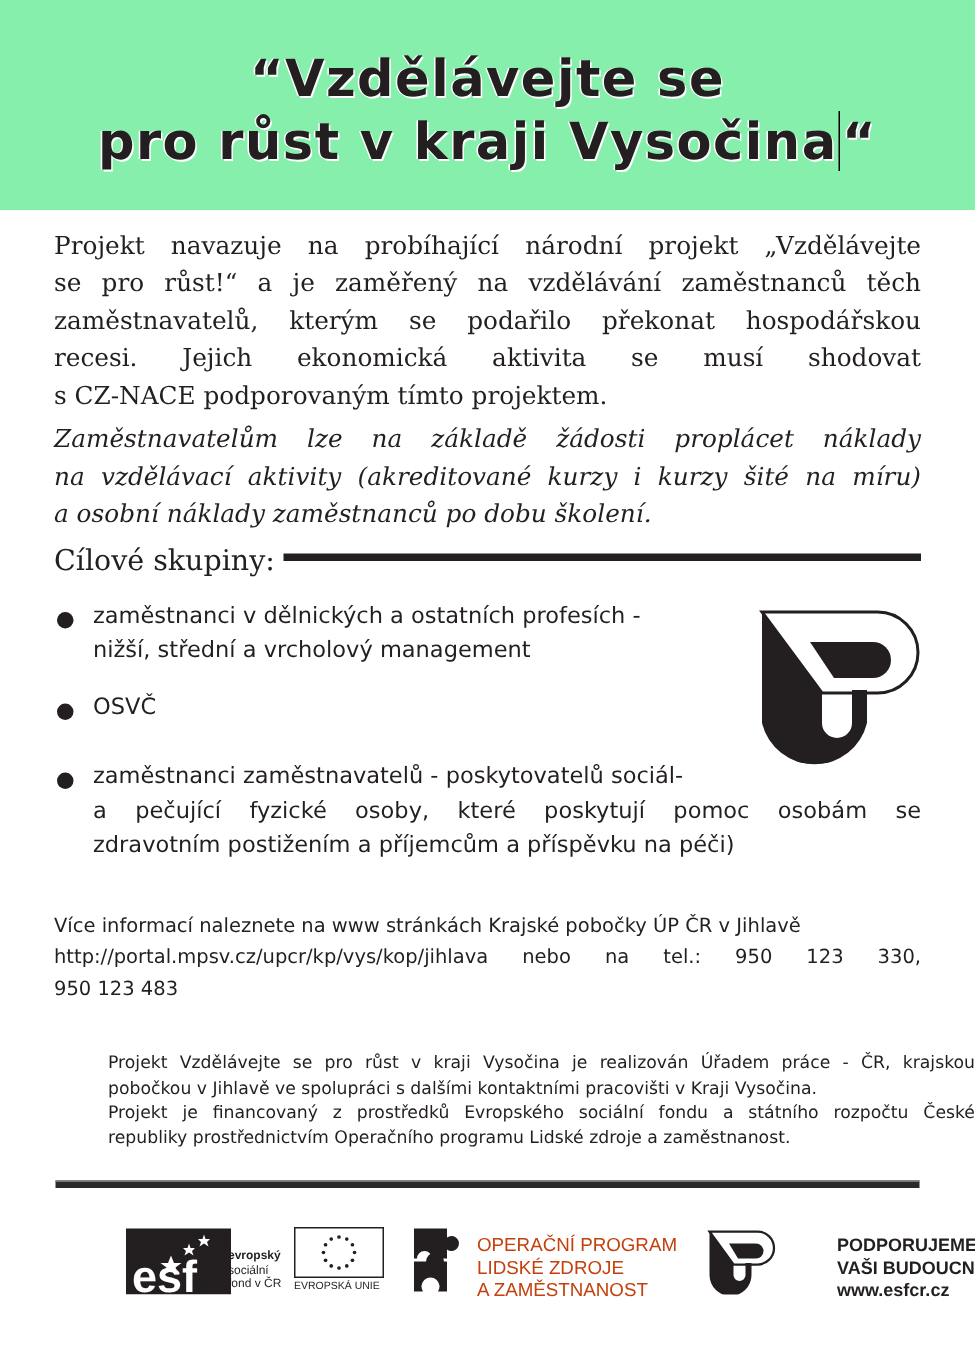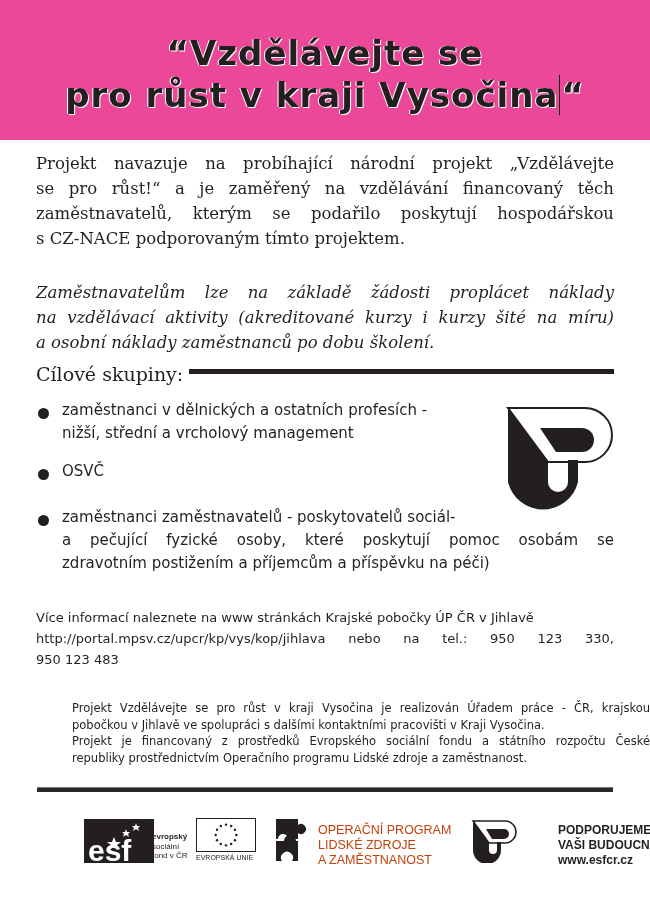--- a/index.html
+++ b/index.html
@@ -1,21 +1,21 @@
 <!DOCTYPE html>
 <html><head>
   <meta charset="utf-8">
   <style>
     * { margin: 0; padding: 0; box-sizing: border-box; }
     html, body { width: 650px; height: 913px; background: #ffffff; overflow: hidden; }
     body { position: relative; font-family: "DejaVu Serif", serif; color: #231f20; }
 
     .header {
       position: absolute; left: 0; top: 0; width: 650px; height: 140px;
-      background: #ec4899;
+      background: #86efac;
     }
     .title {
       position: absolute; left: 0; top: 32px; width: 650px;
       text-align: center;
       font-family: "DejaVu Sans", sans-serif;
       font-weight: bold;
       font-size: 34px;
       line-height: 42px;
       letter-spacing: 1px;
       color: #231f20;
@@ -126,22 +126,23 @@
 
 <div class="header">
   <h1 class="title">
     <span class="line">“Vzdělávejte se</span>
     <span class="line"><span>pro růst v kraji Vysočina</span><span class="caret"></span><span>“</span></span>
   </h1>
 </div>
 
 <p class="para" id="p1">
   <span class="ln">Projekt navazuje na probíhající národní projekt „Vzdělávejte</span>
-  <span class="ln">se pro růst!“ a je zaměřený na vzdělávání financovaný těch</span>
-  <span class="ln">zaměstnavatelů, kterým se podařilo poskytují hospodářskou</span>
+  <span class="ln">se pro růst!“ a je zaměřený na vzdělávání zaměstnanců těch</span>
+  <span class="ln">zaměstnavatelů, kterým se podařilo překonat hospodářskou</span>
+  <span class="ln">recesi. Jejich ekonomická aktivita se musí shodovat</span>
   <span class="ln last">s CZ-NACE podporovaným tímto projektem.</span>
 </p>
 
 <p class="para" id="p2">
   <span class="ln">Zaměstnavatelům lze na základě žádosti proplácet náklady</span>
   <span class="ln">na vzdělávací aktivity (akreditované kurzy i kurzy šité na míru)</span>
   <span class="ln last">a osobní náklady zaměstnanců po dobu školení.</span>
 </p>
 
 <div class="section-heading">

